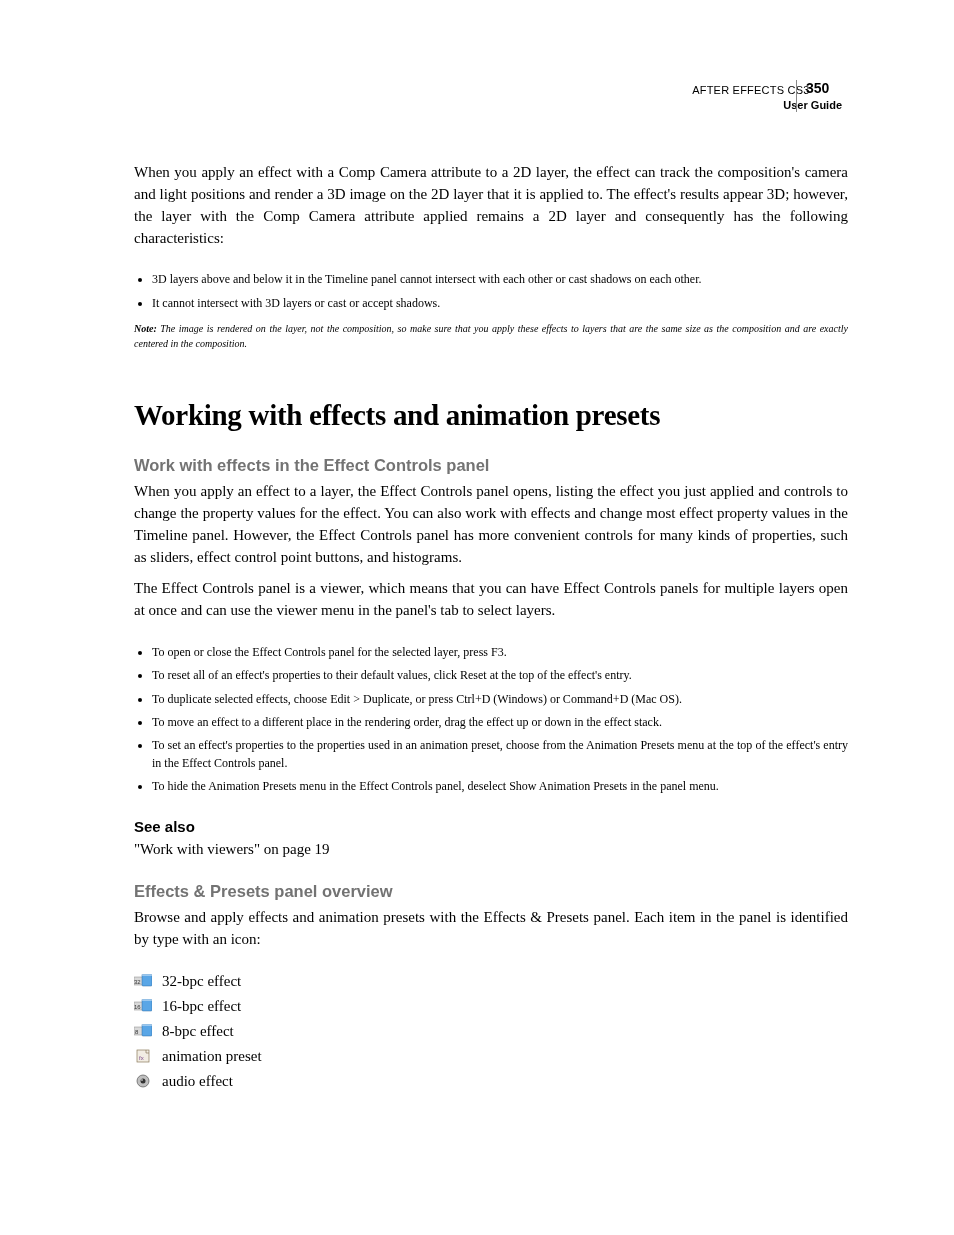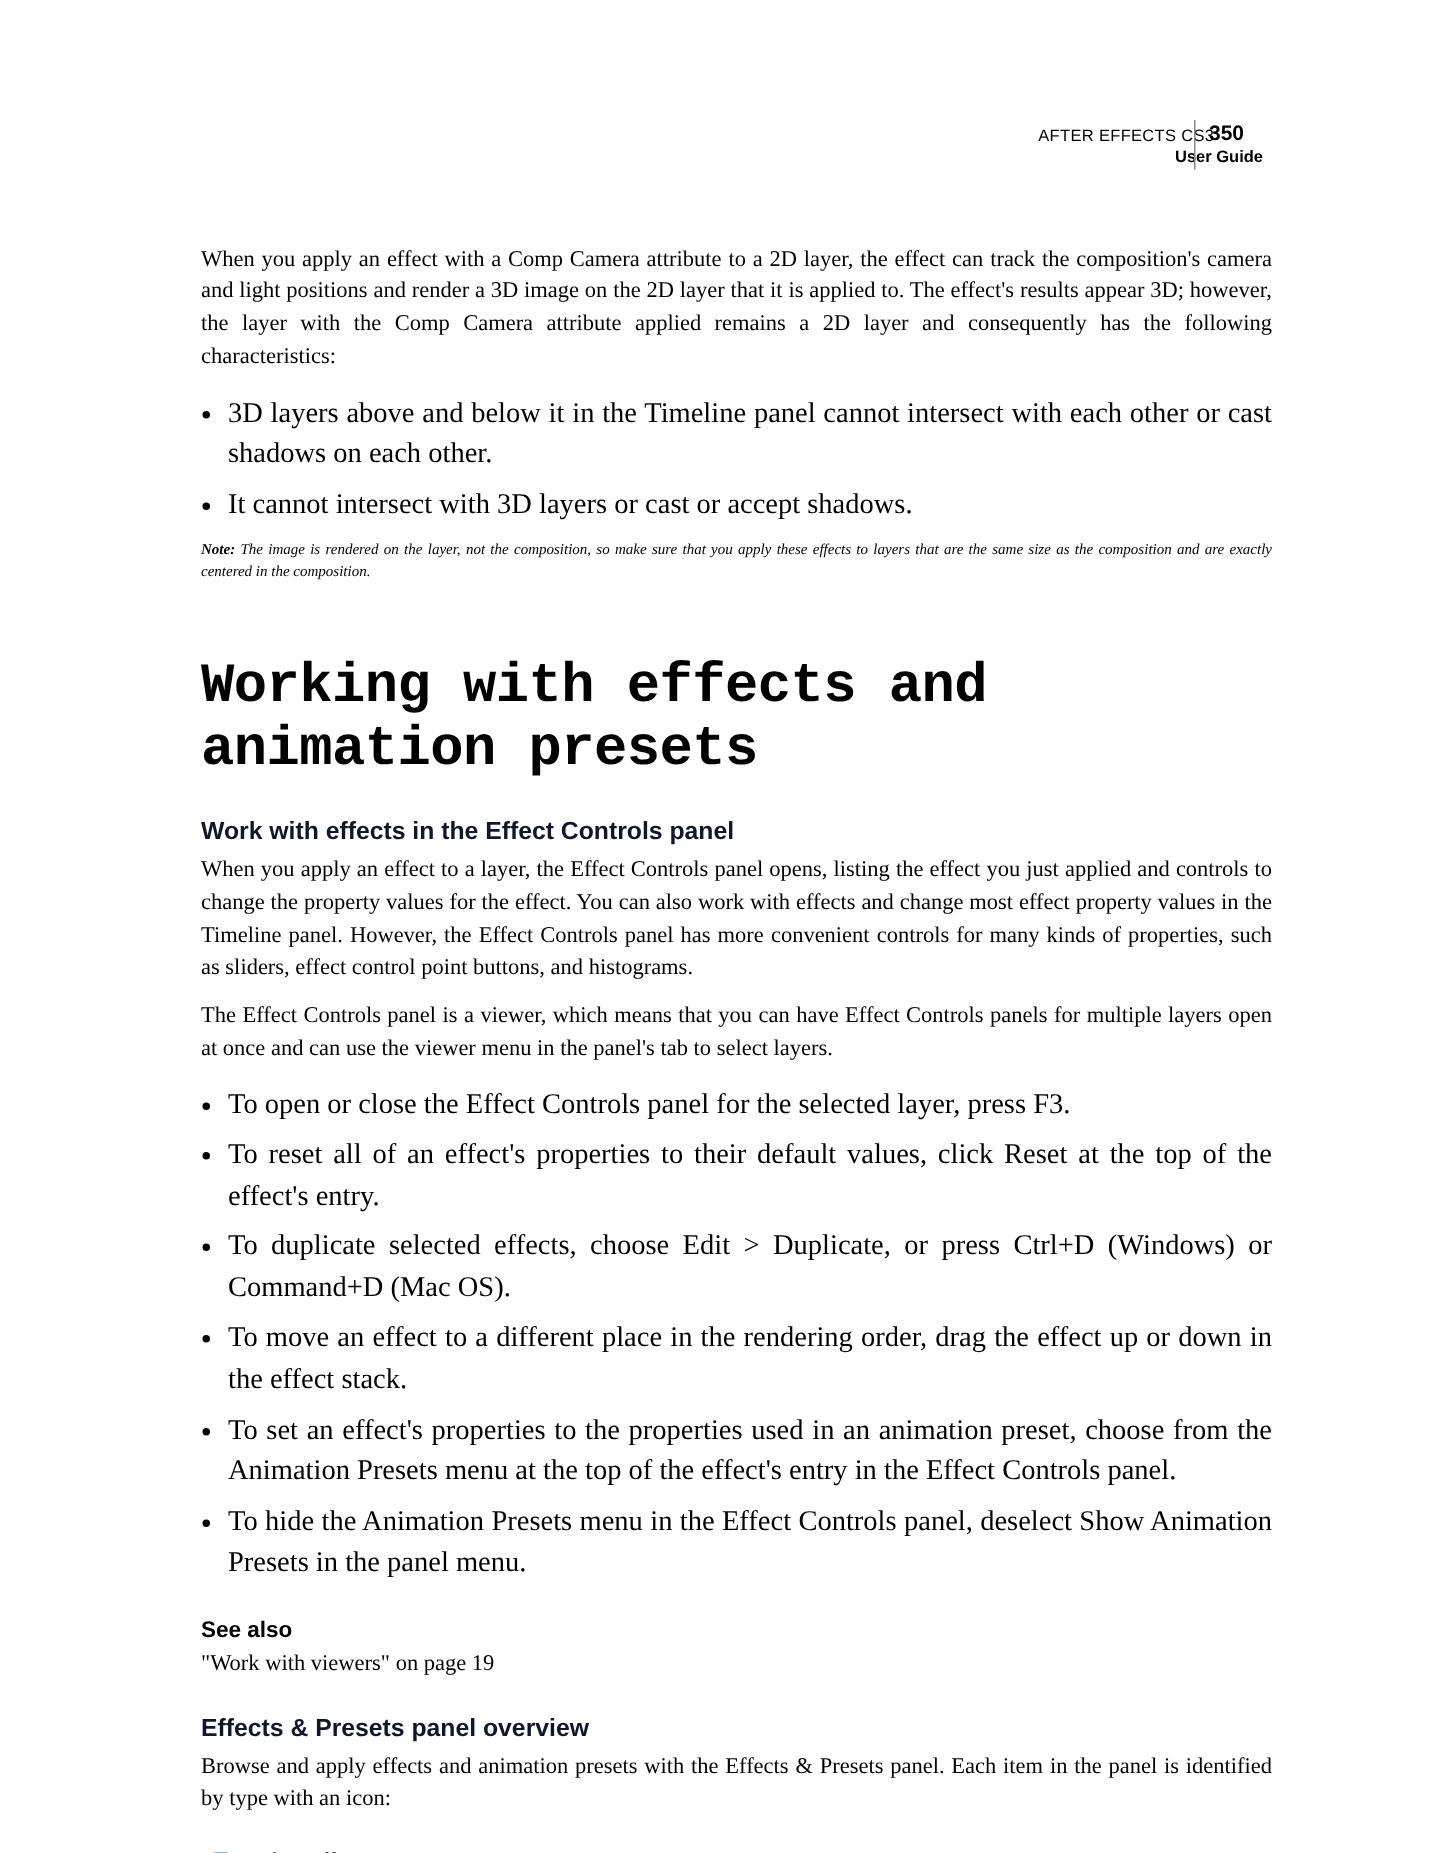--- a/index.html
+++ b/index.html
@@ -41,45 +41,45 @@
   }
   .product-name { font-weight: 400; letter-spacing: 0.02em; }
   .guide-label { font-weight: 700; }
   p.body {
     font-size: 15px;
     line-height: 1.45;
     margin: 0 0 10px 0;
     text-align: justify;
   }
   ul.bullets {
-    margin: 12px 0 10px 0;
+    margin: 22px 0 10px 0;
     padding-left: 18px;
-    font-size: 19px;
+    font-size: 12px;
     line-height: 1.45;
   }
   ul.bullets li { margin-bottom: 6px; text-align: justify; }
   .note {
     font-size: 10px;
     line-height: 1.45;
     font-style: italic;
     text-align: justify;
     margin-top: 6px;
   }
   .note b { font-style: italic; font-weight: 700; }
   h1.section-title {
-    font-family: Liberation Mono, monospace;
-    font-weight: 700;
-    font-size: 37px;
+    font-family: Liberation Serif, serif;
+    font-weight: 700;
+    font-size: 29px;
     margin: 48px 0 24px 0;
     letter-spacing: -0.01em;
   }
   h2.topic-title {
     font-family: "Myriad Pro", "Segoe UI", Arial, sans-serif;
     font-weight: 700;
-    color: #0f172a;
+    color: #737373;
     font-size: 16.5px;
     margin: 22px 0 6px 0;
   }
   h3.see-also {
     font-family: Liberation Sans, sans-serif;
     font-weight: 700;
     font-size: 15px;
     margin: 22px 0 4px 0;
   }
   .icon-list { margin-top: 22px; }

